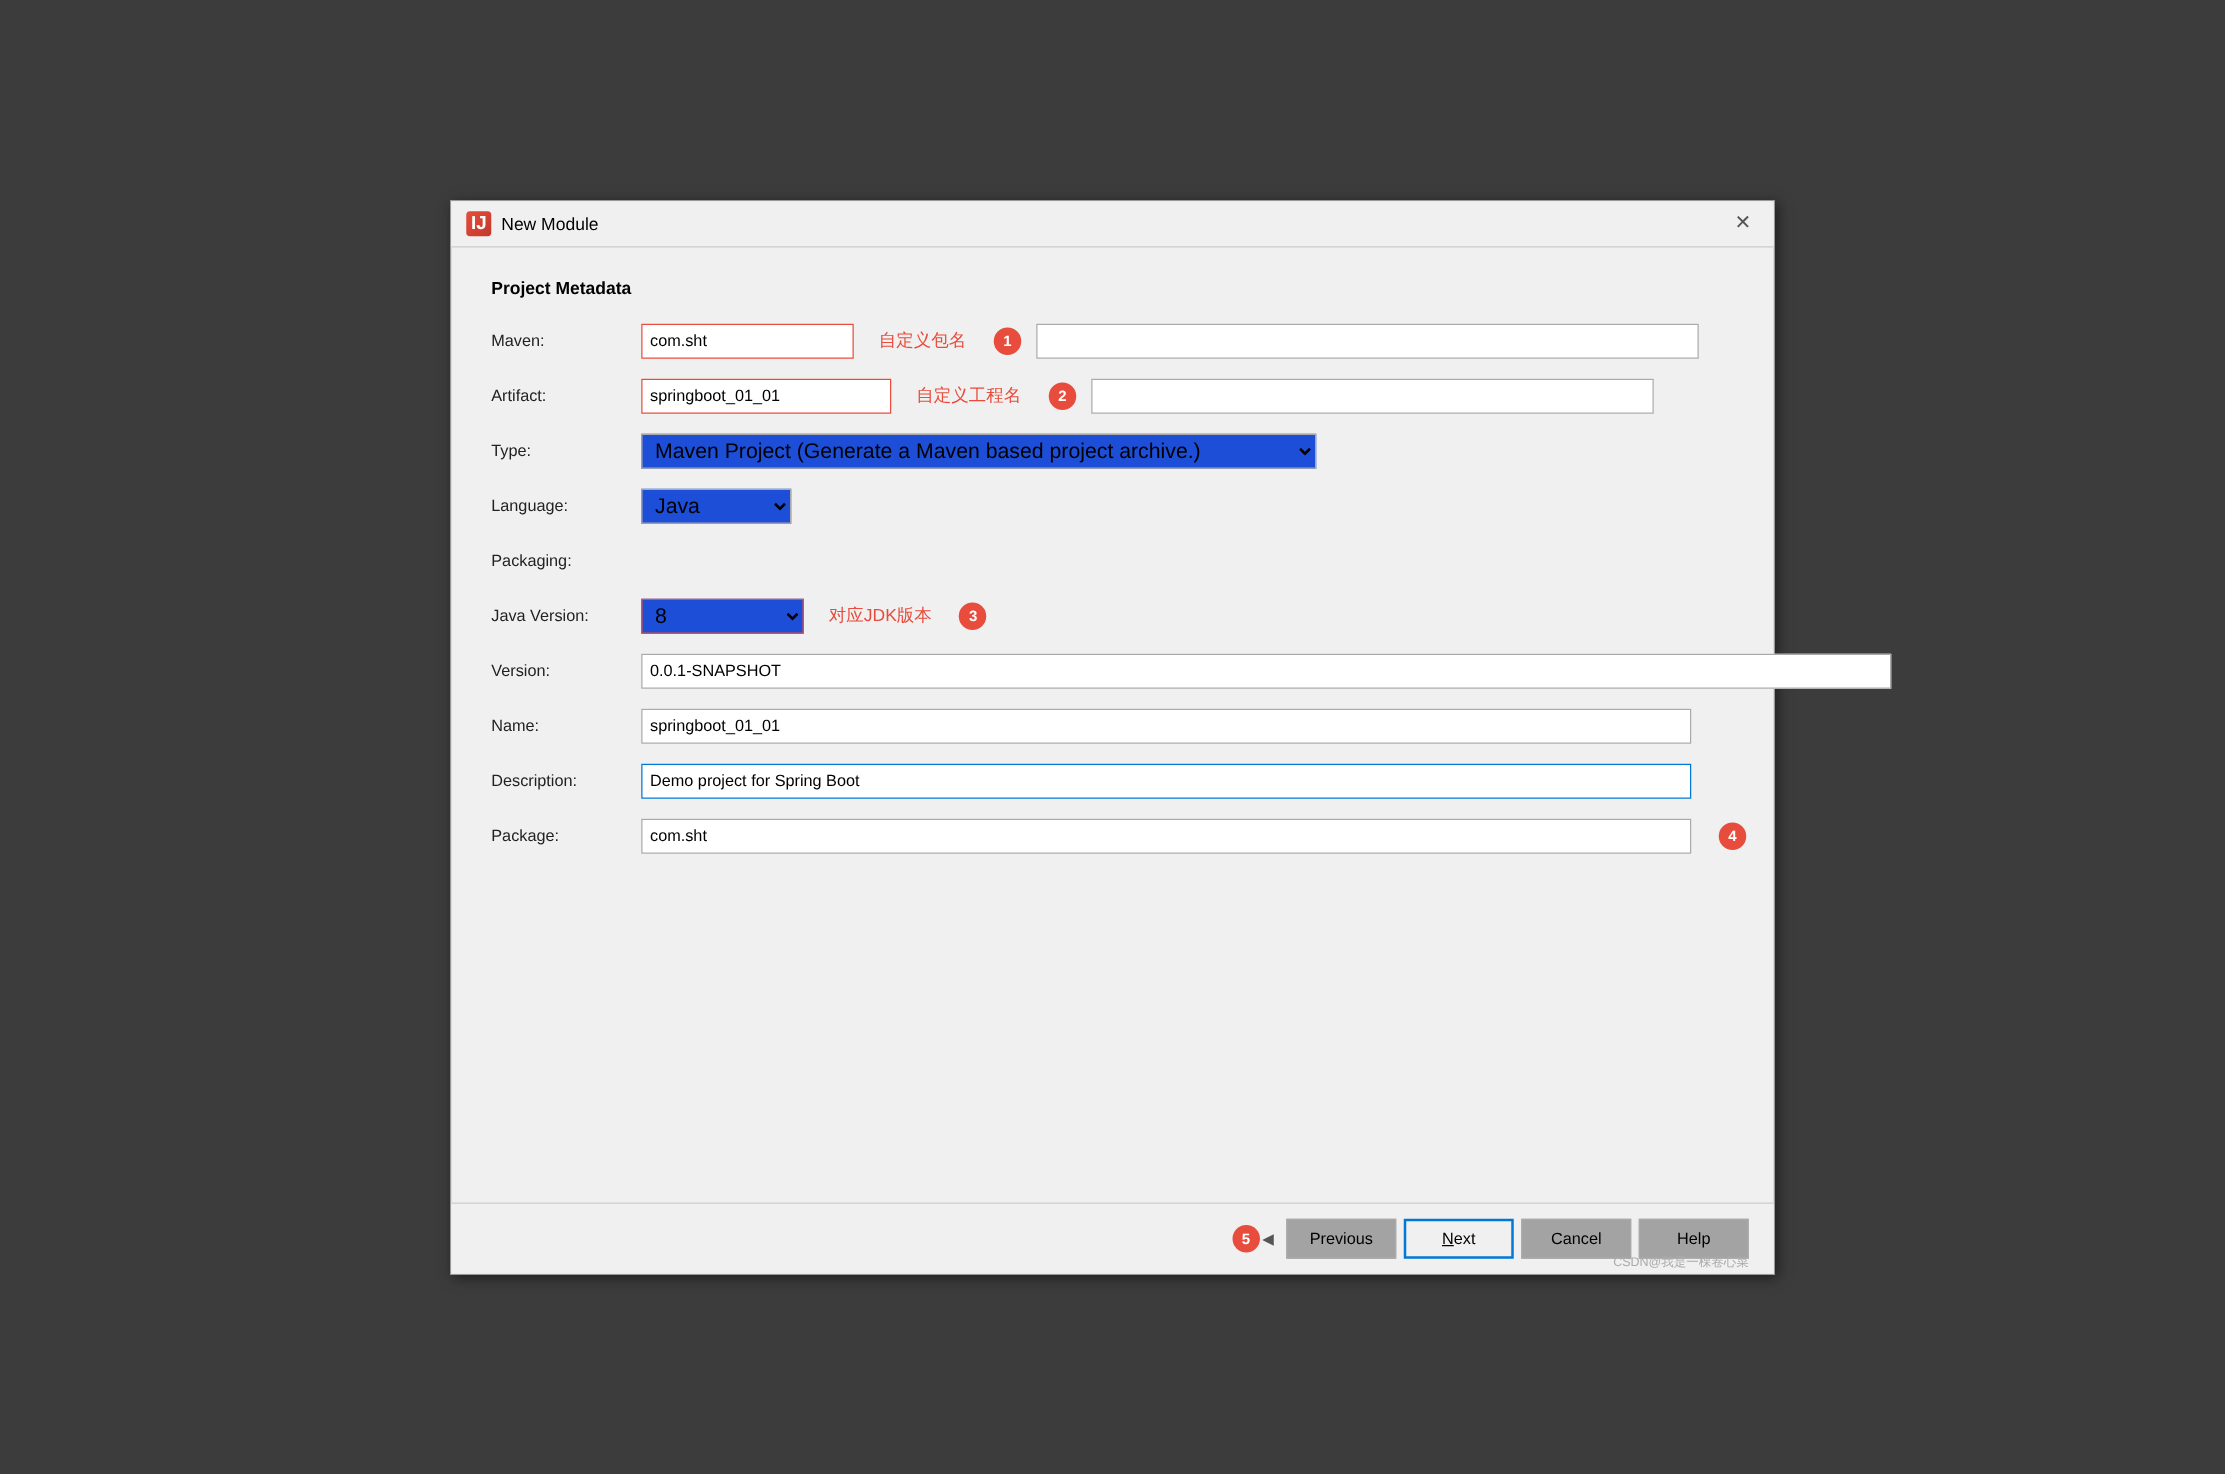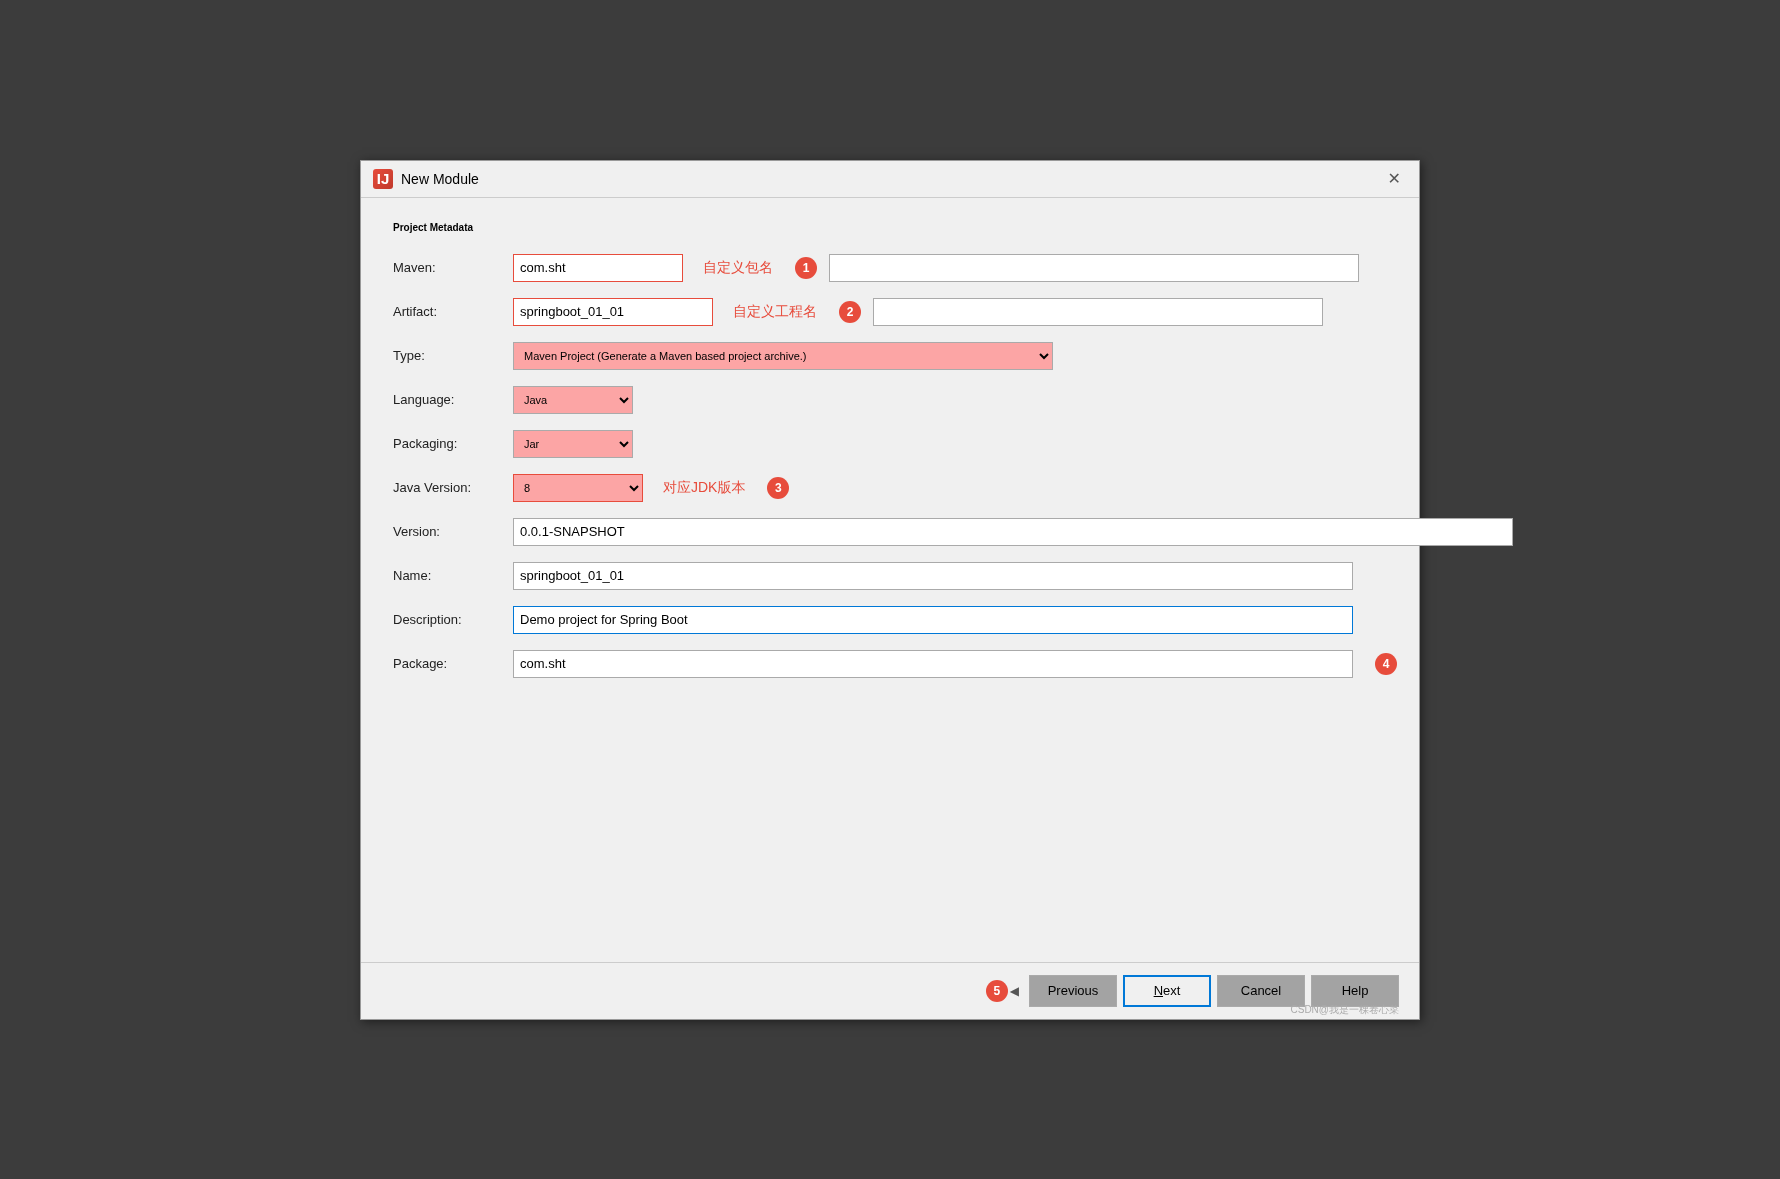--- a/index.html
+++ b/index.html
@@ -59,21 +59,21 @@
       background: none;
       border: none;
       padding: 2px 6px;
       line-height: 1;
     }
     .content {
       flex: 1;
       padding: 24px 32px;
     }
     .section-title {
-      font-size: 10px;
+      font-size: 14px;
       font-weight: bold;
       color: #000;
       margin-bottom: 20px;
     }
     .form-row {
       display: flex;
       align-items: center;
       margin-bottom: 14px;
       min-height: 30px;
     }
@@ -100,23 +100,23 @@
     }
     .text-input.highlighted {
       border: 1.5px solid #e74c3c;
     }
     .text-input.description-focused {
       border: 1.5px solid #0078d7;
     }
     .select-input {
       height: 28px;
       border: 1px solid #aaa;
-      background: #fca5a5;
+      background: #1d4ed8;
       padding: 2px 6px;
-      font-size: 11px;
+      font-size: 17px;
       color: #000;
       cursor: pointer;
       appearance: auto;
     }
     .select-medium {
       width: 120px;
     }
     .select-highlighted {
       border: 1.5px solid #e74c3c;
     }
@@ -230,26 +230,20 @@
         <select class="select-input select-medium">
           <option>Java</option>
           <option>Kotlin</option>
           <option>Groovy</option>
         </select>
       </div>
     </div>
 
     <div class="form-row">
       <span class="form-label">Packaging:</span>
-      <div class="form-control-area">
-        <select class="select-input select-medium">
-          <option>Jar</option>
-          <option>War</option>
-        </select>
-      </div>
     </div>
 
     <div class="form-row">
       <span class="form-label">Java Version:</span>
       <div class="form-control-area">
         <select class="select-input select-highlighted" style="width:130px">
           <option>8</option>
           <option>11</option>
           <option>17</option>
           <option>21</option>

